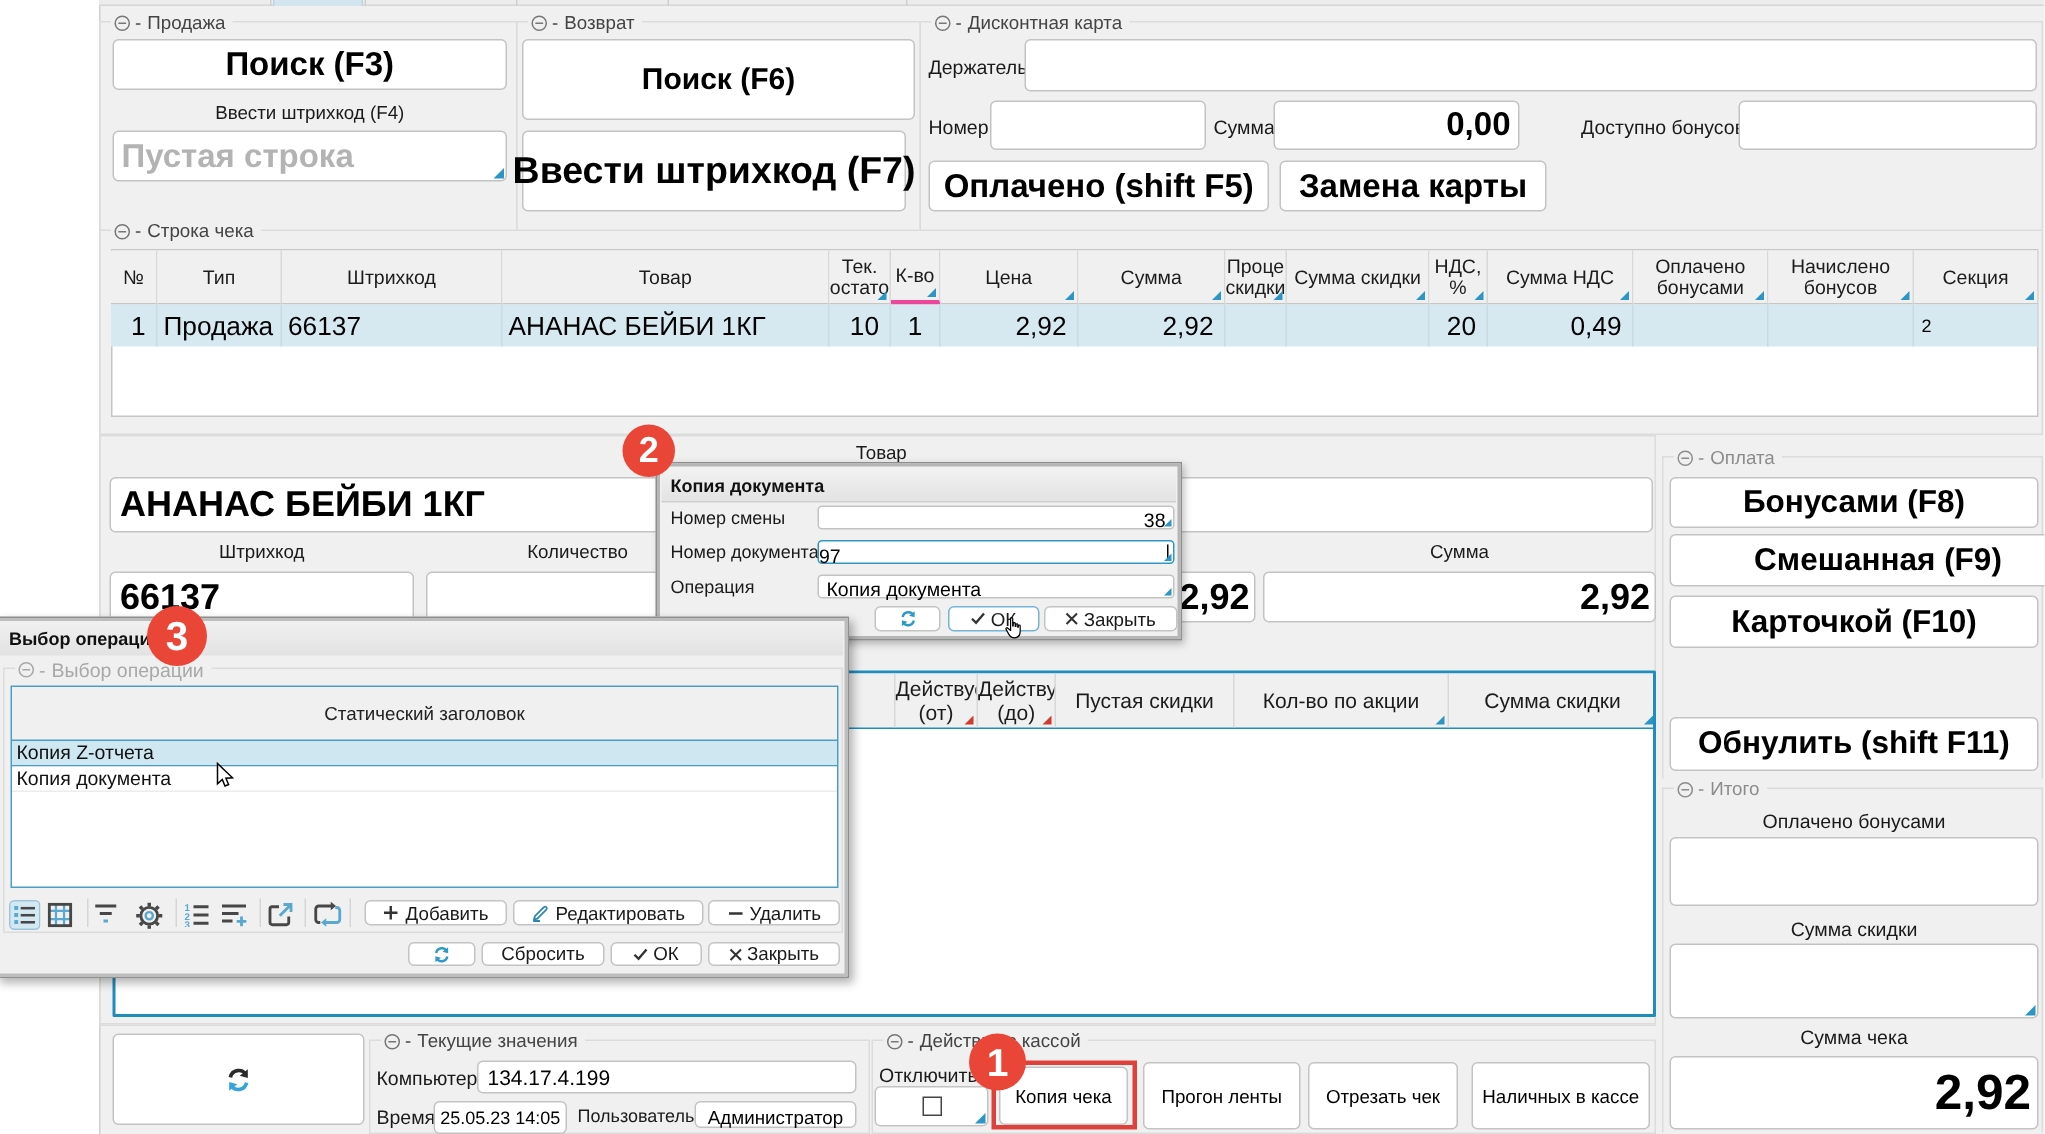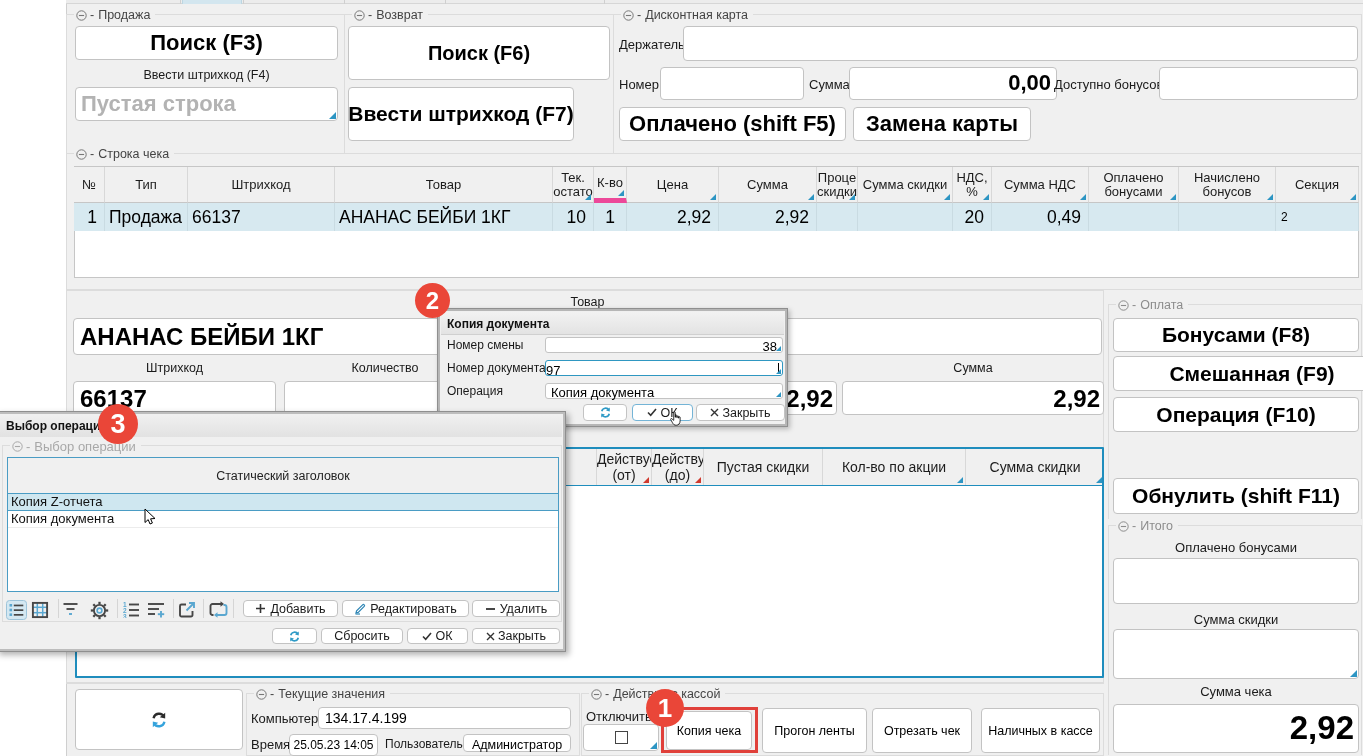--- a/index.html
+++ b/index.html
@@ -53,46 +53,46 @@
 <div class="a fs" style="left:613px;top:14px;width:749px;height:139px;border-bottom:none;z-index:1">
       <div class="leg" style="color:#444;font-size:12.5px"><svg width="11" height="11" viewBox="0 0 11 11">
           <circle cx="5.5" cy="5.5" r="4.7" fill="none" stroke="#777" stroke-width="1"></circle>
           <line x1="2.9" y1="5.5" x2="8.1" y2="5.5" stroke="#777" stroke-width="1.1"></line>
         </svg><span style="margin-right:4px">-</span>Дисконтная карта</div>
     </div>
 <div class="a btn" style="left:75px;top:26px;width:263px;height:34px;font-size:22px;z-index:2">Поиск (F3)</div>
 <div class="a clbl" style="left:75px;top:68px;width:263px;z-index:2">Ввести штрихкод (F4)</div>
 <div class="a inp" style="left:75px;top:87px;width:263px;height:34px;;z-index:2"><span style="font-size:22px;font-weight:bold;color:#b3b3b3;padding-left:5px;line-height:31px">Пустая строка</span><div class="tri"></div></div>
 <div class="a btn" style="left:348px;top:26px;width:262px;height:54px;font-size:20px;z-index:2">Поиск (F6)</div>
-<div class="a btn" style="left:348px;top:87px;width:226px;height:54px;font-size:21px;z-index:2">Ввести штрихкод (F7)</div>
+<div class="a btn" style="left:348px;top:87px;width:256px;height:54px;font-size:25px;z-index:2">Ввести штрихкод (F7)</div>
 <div class="a lbl" style="left:619px;top:37px;font-size:13px;color:#1a1a1a;z-index:2">Держатель</div>
 <div class="a inp" style="left:683px;top:26px;width:675px;height:35px;;z-index:2"></div>
 <div class="a lbl" style="left:619px;top:77px;font-size:13px;color:#1a1a1a;z-index:2">Номер</div>
 <div class="a inp" style="left:660px;top:67px;width:144px;height:33px;;z-index:2"></div>
 <div class="a lbl" style="left:809px;top:77px;font-size:13px;color:#1a1a1a;z-index:2">Сумма</div>
-<div class="a inp" style="left:849px;top:67px;width:208px;height:33px;;z-index:2">
+<div class="a inp" style="left:849px;top:67px;width:164px;height:33px;;z-index:2">
       <div style="font-size:22px;font-weight:bold;text-align:right;padding:2px 5px 0 0">0,00</div>
     </div>
 <div class="a lbl" style="left:1054px;top:77px;font-size:13px;color:#1a1a1a;z-index:2">Доступно бонусов</div>
 <div class="a inp" style="left:1159px;top:67px;width:199px;height:33px;;z-index:2"></div>
 <div class="a btn" style="left:619px;top:107px;width:227px;height:34px;font-size:22px;z-index:2">Оплачено (shift F5)</div>
 <div class="a btn" style="left:853px;top:107px;width:178px;height:34px;font-size:22px;z-index:2">Замена карты</div>
 <div class="a fs" style="left:66px;top:153px;width:1296px;height:137px;z-index:1">
       <div class="leg" style="color:#444;font-size:12.5px"><svg width="11" height="11" viewBox="0 0 11 11">
           <circle cx="5.5" cy="5.5" r="4.7" fill="none" stroke="#777" stroke-width="1"></circle>
           <line x1="2.9" y1="5.5" x2="8.1" y2="5.5" stroke="#777" stroke-width="1.1"></line>
         </svg><span style="margin-right:4px">-</span>Строка чека</div>
     </div>
 <div class="a" style="left:74px;top:166px;width:1285px;height:112px;background:#fff;border:1px solid #c6c6c6;z-index:2"></div>
 <div class="a hc" style="left:74px;top:167px;width:31px;height:36px;background:#f0f0f0;border-bottom:1px solid #c6c6c6;position:absolute;z-index:3">№</div>
 <div class="a hc" style="left:105px;top:167px;width:83px;height:36px;background:#f0f0f0;border-bottom:1px solid #c6c6c6;position:absolute;z-index:3">Тип</div>
 <div class="a hc" style="left:188px;top:167px;width:147px;height:36px;background:#f0f0f0;border-bottom:1px solid #c6c6c6;position:absolute;z-index:3">Штрихкод</div>
 <div class="a hc" style="left:335px;top:167px;width:218px;height:36px;background:#f0f0f0;border-bottom:1px solid #c6c6c6;position:absolute;z-index:3">Товар</div>
 <div class="a hc" style="left:553px;top:167px;width:41px;height:36px;background:#f0f0f0;border-bottom:1px solid #c6c6c6;position:absolute;z-index:3">Тек.<br>остато<div class="htri"></div></div>
-<div class="a hc" style="left:594px;top:167px;width:33px;height:36px;background:#f0f0f0;border-bottom:5px solid #ec4899;position:absolute;z-index:3">К-во<div class="htri"></div></div>
+<div class="a hc" style="left:594px;top:167px;width:33px;height:36px;background:#f0f0f0;border-bottom:3px solid #ec4899;position:absolute;z-index:3">К-во<div class="htri"></div></div>
 <div class="a hc" style="left:627px;top:167px;width:92px;height:36px;background:#f0f0f0;border-bottom:1px solid #c6c6c6;position:absolute;z-index:3">Цена<div class="htri"></div></div>
 <div class="a hc" style="left:719px;top:167px;width:98px;height:36px;background:#f0f0f0;border-bottom:1px solid #c6c6c6;position:absolute;z-index:3">Сумма<div class="htri"></div></div>
 <div class="a hc" style="left:817px;top:167px;width:41px;height:36px;background:#f0f0f0;border-bottom:1px solid #c6c6c6;position:absolute;z-index:3">Проце<br>скидки<div class="htri"></div></div>
 <div class="a hc" style="left:858px;top:167px;width:95px;height:36px;background:#f0f0f0;border-bottom:1px solid #c6c6c6;position:absolute;z-index:3">Сумма скидки<div class="htri"></div></div>
 <div class="a hc" style="left:953px;top:167px;width:39px;height:36px;background:#f0f0f0;border-bottom:1px solid #c6c6c6;position:absolute;z-index:3">НДС,<br>%<div class="htri"></div></div>
 <div class="a hc" style="left:992px;top:167px;width:97px;height:36px;background:#f0f0f0;border-bottom:1px solid #c6c6c6;position:absolute;z-index:3">Сумма НДС<div class="htri"></div></div>
 <div class="a hc" style="left:1089px;top:167px;width:90px;height:36px;background:#f0f0f0;border-bottom:1px solid #c6c6c6;position:absolute;z-index:3">Оплачено<br>бонусами<div class="htri"></div></div>
 <div class="a hc" style="left:1179px;top:167px;width:97px;height:36px;background:#f0f0f0;border-bottom:1px solid #c6c6c6;position:absolute;z-index:3">Начислено<br>бонусов<div class="htri"></div></div>
 <div class="a hc" style="left:1276px;top:167px;width:83px;height:36px;background:#f0f0f0;border-bottom:1px solid #c6c6c6;position:absolute;z-index:3">Секция<div class="htri"></div></div>
 <div class="a" style="left:74px;top:203px;width:1285px;height:28px;background:#d7e9f0;z-index:3"></div>
@@ -152,21 +152,21 @@
 <div class="a hc" style="left:822px;top:449px;width:143px;height:36px;border-left:1px solid #d8d8d8;border-right:none;font-size:14px;line-height:16px;z-index:7">Кол-во по акции<div class="htri"></div></div>
 <div class="a hc" style="left:965px;top:449px;width:139px;height:36px;border-left:1px solid #d8d8d8;border-right:none;font-size:14px;line-height:16px;z-index:7">Сумма скидки<div class="htri"></div></div>
 <div class="a fs" style="left:1108px;top:304px;width:254px;height:215px;border-bottom:none;z-index:1">
       <div class="leg" style="color:#8c8c8c;font-size:12.5px"><svg width="11" height="11" viewBox="0 0 11 11">
           <circle cx="5.5" cy="5.5" r="4.7" fill="none" stroke="#8c8c8c" stroke-width="1"></circle>
           <line x1="2.9" y1="5.5" x2="8.1" y2="5.5" stroke="#8c8c8c" stroke-width="1.1"></line>
         </svg><span style="margin-right:4px">-</span>Оплата</div>
     </div>
 <div class="a btn" style="left:1113px;top:318px;width:246px;height:34px;font-size:21px;z-index:2">Бонусами (F8)</div>
 <div class="a btn" style="left:1113px;top:356px;width:278px;height:35px;font-size:21px;z-index:2">Смешанная (F9)</div>
-<div class="a btn" style="left:1113px;top:397px;width:246px;height:35px;font-size:21px;z-index:2">Операция (F10)</div>
+<div class="a btn" style="left:1113px;top:397px;width:246px;height:35px;font-size:21px;z-index:2">Карточкой (F10)</div>
 <div class="a btn" style="left:1113px;top:478px;width:246px;height:36px;font-size:21px;z-index:2">Обнулить (shift F11)</div>
 <div class="a fs" style="left:1108px;top:525px;width:254px;height:230px;border-bottom:none;z-index:1">
       <div class="leg" style="color:#8c8c8c;font-size:12.5px"><svg width="11" height="11" viewBox="0 0 11 11">
           <circle cx="5.5" cy="5.5" r="4.7" fill="none" stroke="#8c8c8c" stroke-width="1"></circle>
           <line x1="2.9" y1="5.5" x2="8.1" y2="5.5" stroke="#8c8c8c" stroke-width="1.1"></line>
         </svg><span style="margin-right:4px">-</span>Итого</div>
     </div>
 <div class="a clbl" style="left:1113px;top:540px;width:246px;font-size:13px;z-index:2">Оплачено бонусами</div>
 <div class="a inp" style="left:1113px;top:558px;width:246px;height:46px;;z-index:2"></div>
 <div class="a clbl" style="left:1113px;top:612px;width:246px;font-size:13px;z-index:2">Сумма скидки</div>

